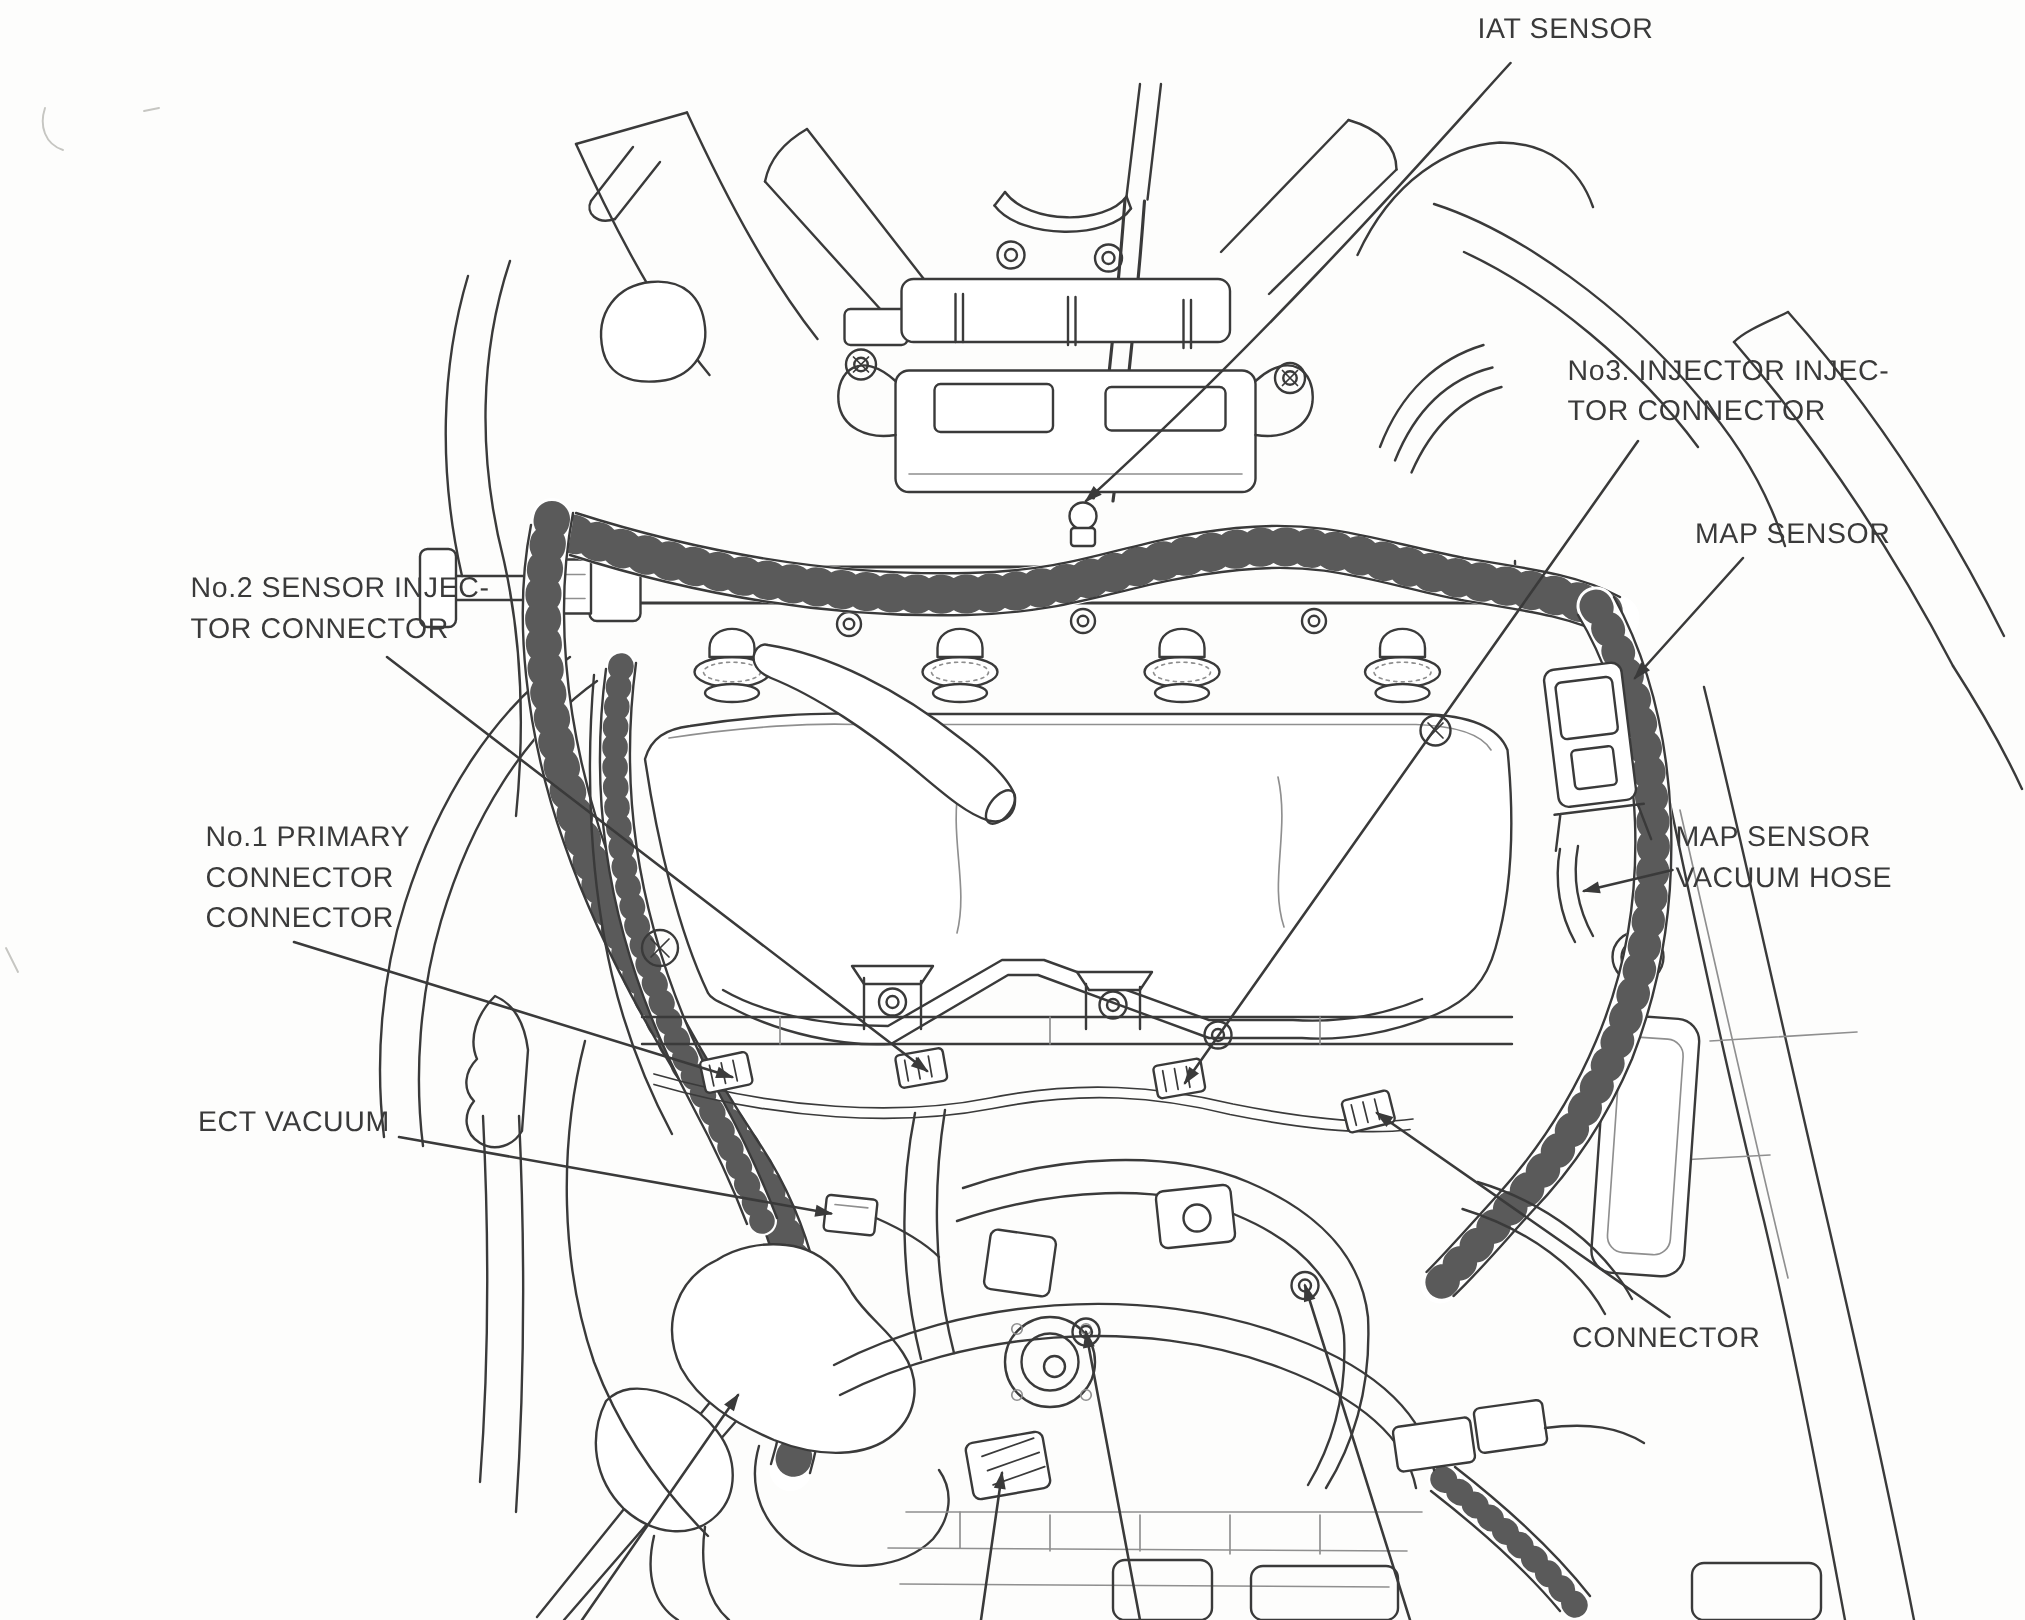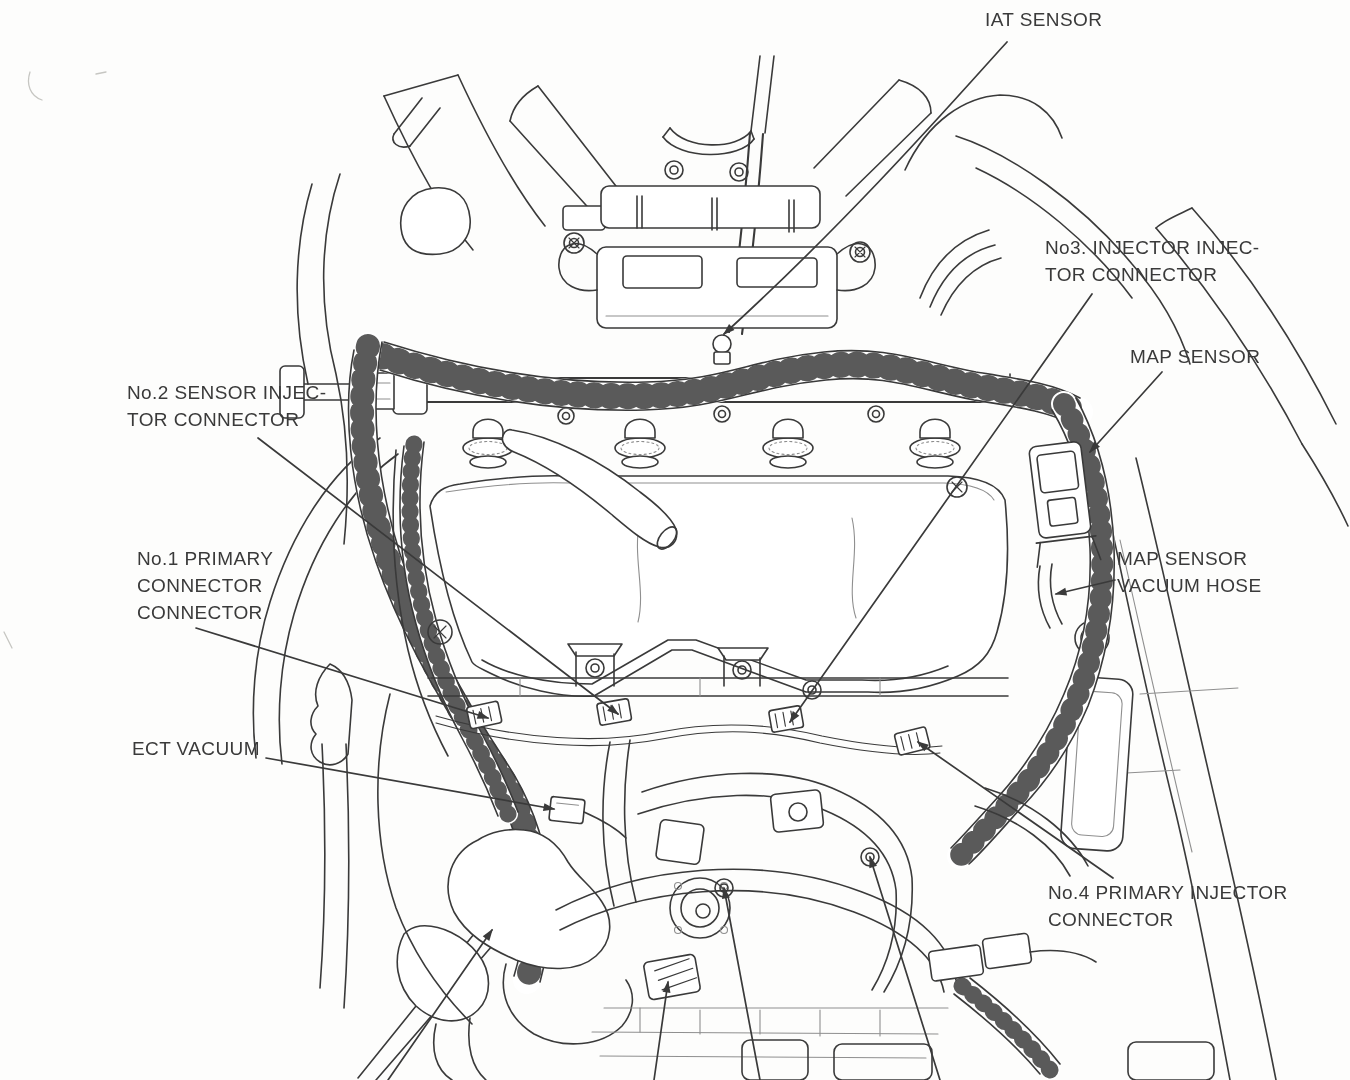--- a/index.html
+++ b/index.html
@@ -339,16 +339,15 @@
     <span>CONNECTOR</span>
   </div>
   <div class="lbl" style="left:1117px;top:545px">
     <span>MAP SENSOR</span>
     <span>VACUUM HOSE</span>
   </div>
   <div class="lbl" style="left:132px;top:735px">
     <span>ECT VACUUM</span>
   </div>
   <div class="lbl" style="left:1048px;top:879px">
-    <span>No.4 PRIMARY INJECTOR</span>
     <span>CONNECTOR</span>
   </div>
 </div>
 
 </body></html>

